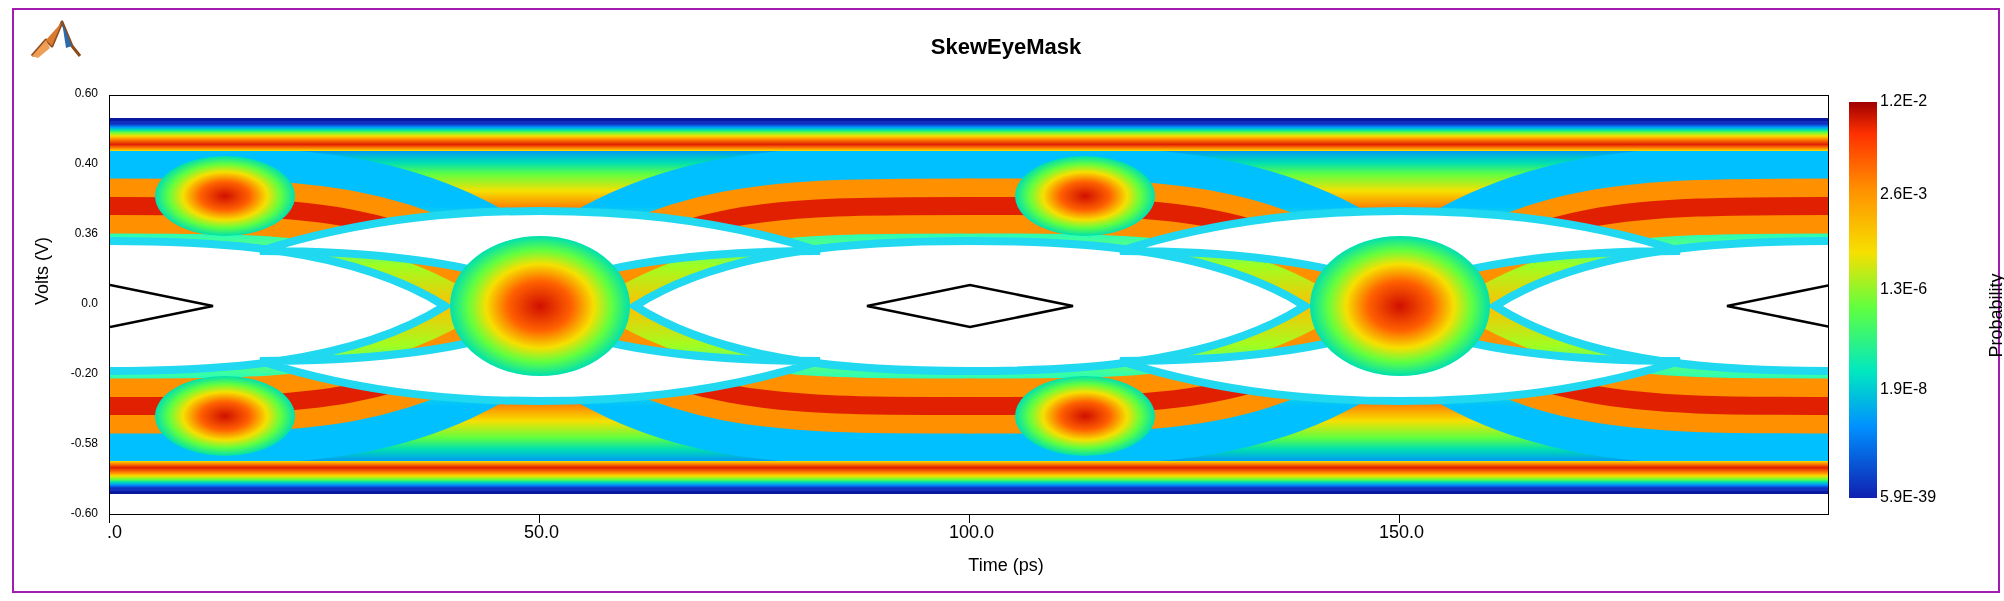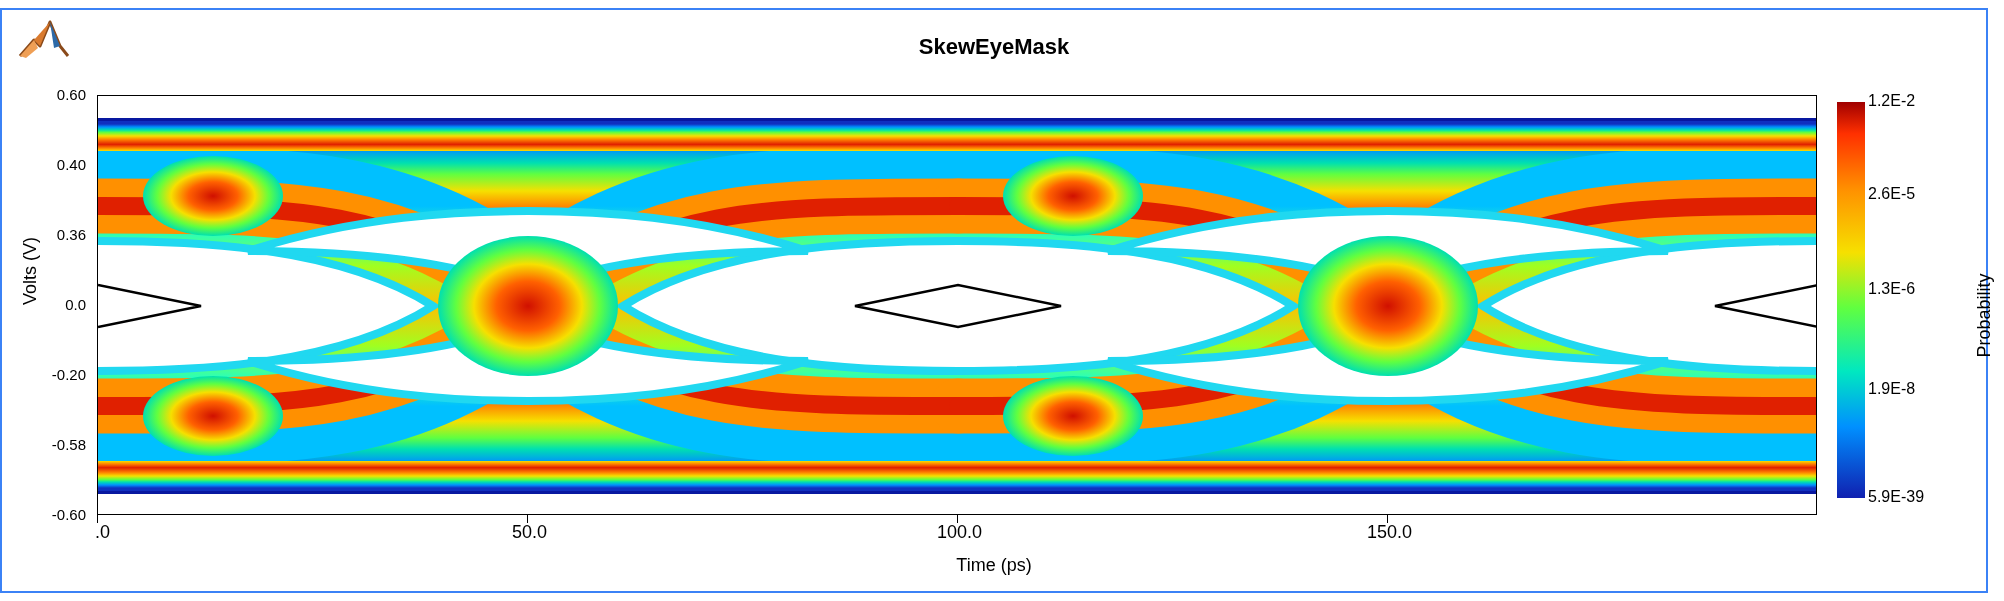--- a/index.html
+++ b/index.html
@@ -1,20 +1,20 @@
 <!DOCTYPE html>
 <html><head>
 <meta charset="utf-8">
 <style>
   html,body{margin:0;padding:0;width:2004px;height:601px;background:#fff;font-family:Arial,Helvetica,sans-serif;}
-  .outer{position:absolute;left:0;top:8px;width:1988px;height:585px;border:2px solid #3b82f6;box-sizing:border-box;background:#fff;}
+  .outer{position:absolute;left:12px;top:8px;width:1988px;height:585px;border:2px solid #a21caf;box-sizing:border-box;background:#fff;}
   .logo{position:absolute;left:12px;top:6px;}
   .title{position:absolute;left:0;right:0;top:24px;text-align:center;font-weight:bold;font-size:22px;color:#000;}
   .plot{position:absolute;left:95px;top:85px;width:1720px;height:420px;border:1.5px solid #000;box-sizing:border-box;overflow:hidden;background:#fff;}
-  .ytick{position:absolute;right:1900px;width:80px;text-align:right;font-size:15px;color:#000;}
+  .ytick{position:absolute;right:1900px;width:80px;text-align:right;font-size:12px;color:#000;}
   .xtick{position:absolute;top:512px;font-size:18px;color:#000;}
   .xtickmark{position:absolute;top:505px;width:1px;height:8px;background:#000;}
   .ytickmark{position:absolute;left:95px;width:8px;height:1px;background:#000;}
   .ylabel{position:absolute;left:18px;top:295px;transform:rotate(-90deg);transform-origin:left top;font-size:18px;color:#000;}
   .xlabel{position:absolute;left:0;right:0;top:545px;text-align:center;font-size:18px;color:#000;}
   .cbar{position:absolute;left:1835px;top:92px;width:28px;height:396px;}
   .cbarlabel{position:absolute;left:1940px;top:295px;transform:rotate(-90deg);transform-origin:center;font-size:18px;color:#000;}
   .cbartick{position:absolute;left:1866px;font-size:16px;color:#000;}
 </style>
 </head>
@@ -190,20 +190,20 @@
         <stop offset="0.52" stop-color="#60ff40"></stop>
         <stop offset="0.68" stop-color="#00e8c0"></stop>
         <stop offset="0.82" stop-color="#0090ff"></stop>
         <stop offset="1" stop-color="#1020b0"></stop>
       </linearGradient>
     </defs>
     <rect x="0" y="0" width="28" height="396" fill="url(#jet)"></rect>
   </svg>
 
   <div class="cbartick" style="top:82px;">1.2E-2</div>
-  <div class="cbartick" style="top:175px;">2.6E-5</div>
+  <div class="cbartick" style="top:175px;">2.6E-3</div>
   <div class="cbartick" style="top:270px;">1.3E-6</div>
   <div class="cbartick" style="top:370px;">1.9E-8</div>
   <div class="cbartick" style="top:478px;">5.9E-39</div>
 
   <div class="cbarlabel">Probability</div>
 
 </div>
 
 </body></html>

